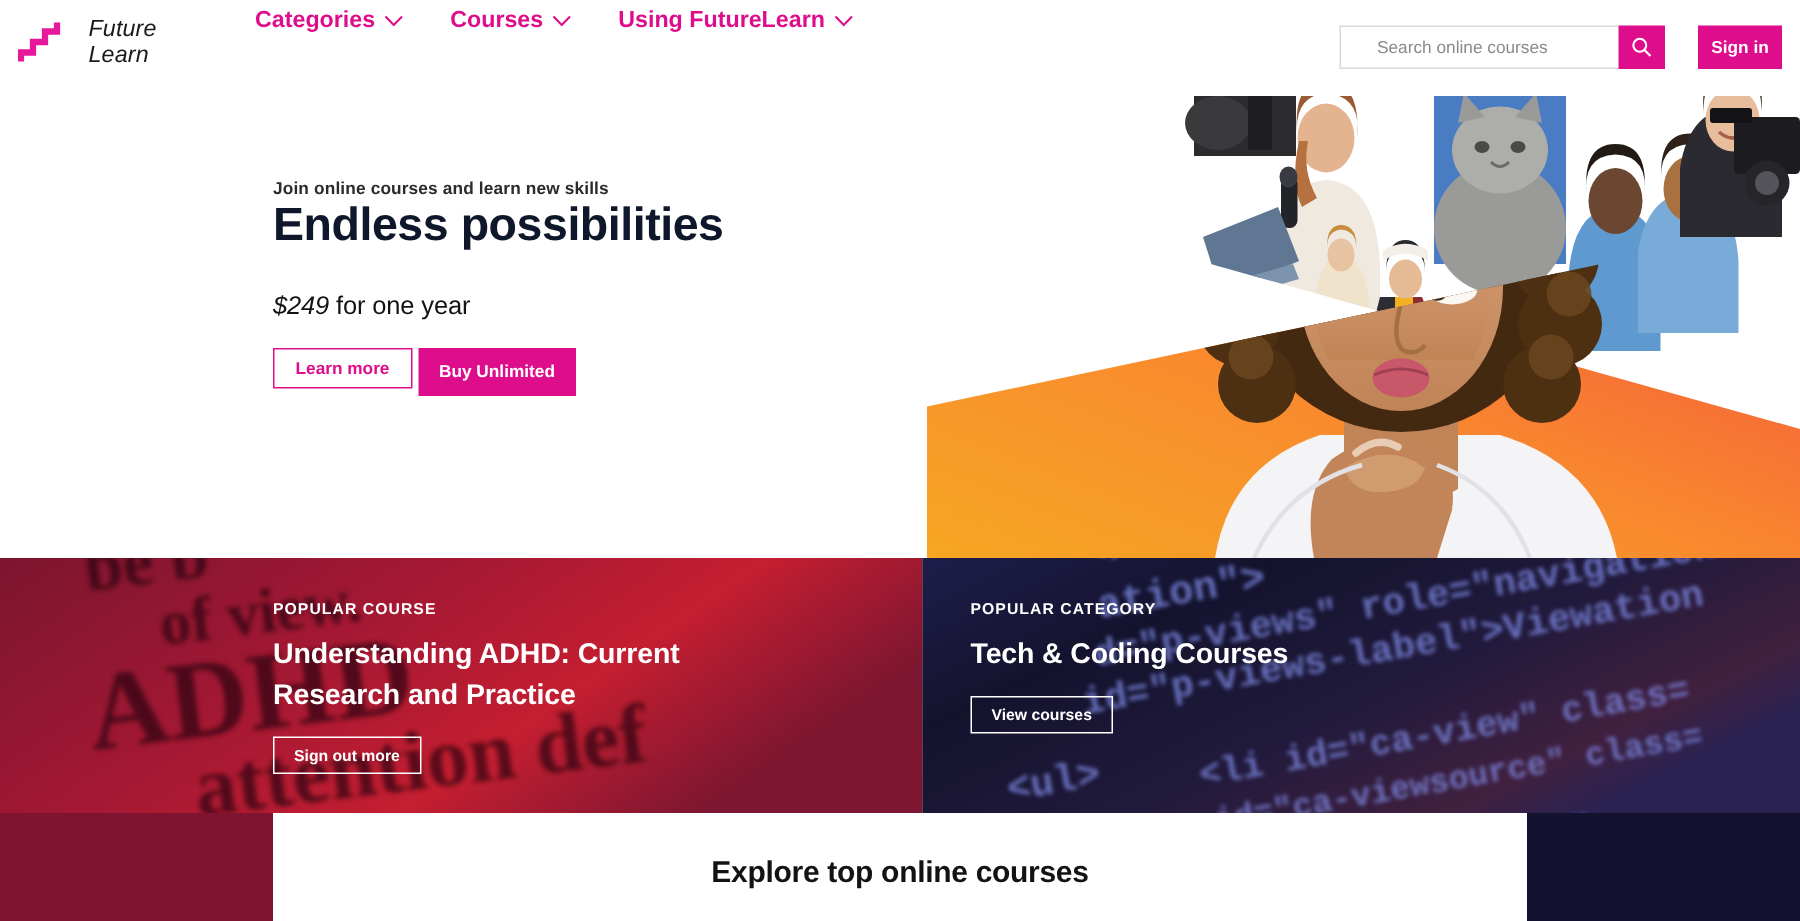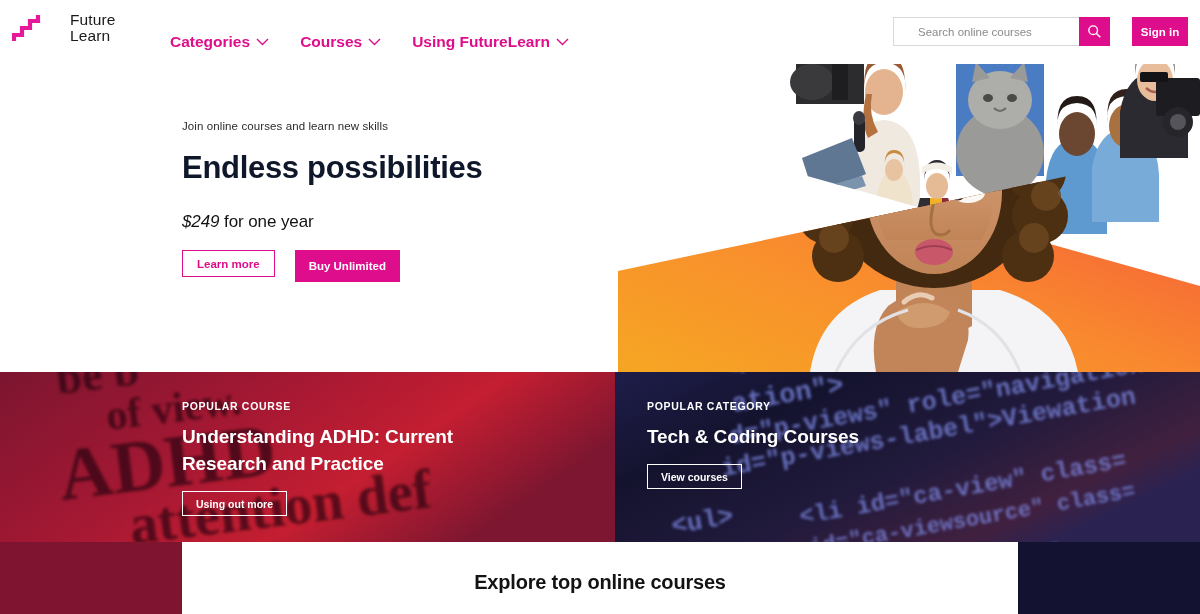--- a/index.html
+++ b/index.html
@@ -11,31 +11,31 @@
   }
   .page { position: relative; width: 1200px; height: 614px; background:#fff; }
 
   
   .header {
     position: absolute; top: 0; left: 0; width: 1200px; height: 64px;
     background: #ffffff; z-index: 60;
   }
   .logo-wrap {
     position: absolute; left: 12px; top: 11px;
-    display: flex; align-items: center; gap: 20px;
+    display: flex; align-items: flex-end; gap: 9px; font-style: italic;
   }
   .logo-mark { width: 38px; height: 34px; display:block; }
   .logo-text {
     font-size: 15.5px; line-height: 16.5px; color: #1a1a1a;
     font-weight: 400; letter-spacing: .1px;
   }
   .logo-text span { display: block; }
 
   .nav {
-    position: absolute; left: 170px; top: 33px;
+    position: absolute; left: 170px; top: 5px;
     display: flex; align-items: center; gap: 31px; text-align: right;
   }
   .nav-item {
     display: flex; align-items: center; gap: 6px;
     color: #DE0D8C; font-size: 15.5px; font-weight: 600;
     cursor: pointer; white-space: nowrap;
   }
   .chev { display:block; }
 
   .search-wrap {
@@ -66,37 +66,36 @@
     position: absolute; top: 56px; left: 0; width: 1200px; height: 316px;
     background: #ffffff; overflow: hidden;
   }
   .hero-art {
     position: absolute; right: 0; top: 0; width: 600px; height: 316px; overflow: hidden;
   }
   .hero-svg { position:absolute; top:0; left:0; width:600px; height:316px; }
 
   .hero-copy { position: absolute; left: 182px; top: 64px; width: 490px; }
   .eyebrow {
-    font-size: 11.5px; font-weight: 400; color: #2b2b2b; letter-spacing: .1px;
-    margin-bottom: 18px;
+    font-size: 11.5px; font-weight: 700; color: #2b2b2b; letter-spacing: .1px;
   }
   .hero-title {
     font-size: 31px; font-weight: 700; color: #0f172a; letter-spacing: -.3px;
     line-height: 36px; margin-bottom: 26px;
   }
   .hero-sub {
     font-size: 14.5px; line-height: 22px; color: #2b2b2b; width: 475px;
     margin-bottom: 26px;
   }
   .hero-sub .lnk { color: #DE0D8C; cursor: pointer; }
   .hero-price {
     font-size: 17px; color: #131313; margin-bottom: 18px; letter-spacing: -.1px;
   }
   .hero-price .amt { font-style: italic; font-weight: 400; }
-  .hero-btns { display: flex; gap: 20px; }
+  .hero-btns { display: flex; gap: 4px; }
   .btn-outline {
     min-width: 85px; height: 27px; padding: 0 14px;
     border: 1px solid #DE0D8C; color: #DE0D8C; background: #fff;
     font-size: 11.5px; font-weight: 700; cursor: pointer;
     display: flex; align-items: center; justify-content: center;
     font-family: "Liberation Sans", sans-serif;
   }
   .btn-solid {
     min-width: 100px; height: 27px; padding: 16px 14px;
     border: none; background: #DE0D8C; color: #fff;
@@ -381,21 +380,21 @@
             <text x="108" y="58" font-size="42" transform="rotate(-7 108 58)">of view.</text>
             <text x="62" y="128" font-size="74" transform="rotate(-7 62 128)">ADHD</text>
             <text x="132" y="172" font-size="56" transform="rotate(-7 132 172)">attention def</text>
             <text x="210" y="214" font-size="50" transform="rotate(-7 210 214)">of t</text>
           </g>
         </svg>
       </div>
       <div class="card-inner">
         <div class="card-eyebrow">POPULAR COURSE</div>
         <div class="card-title">Understanding ADHD: Current Research and Practice</div>
-        <button class="card-btn">Using out more</button>
+        <button class="card-btn">Sign out more</button>
       </div>
     </div>
 
     <div class="card card-blue">
       <div class="card-bg">
         <svg width="585" height="170" viewBox="0 0 585 170" style="position:absolute;inset:0">
           <defs>
             <linearGradient id="blueG" x1="0" y1="0" x2="1" y2="0.6">
               <stop offset="0%" stop-color="#1e1d4a"></stop>
               <stop offset="30%" stop-color="#14132e"></stop>

